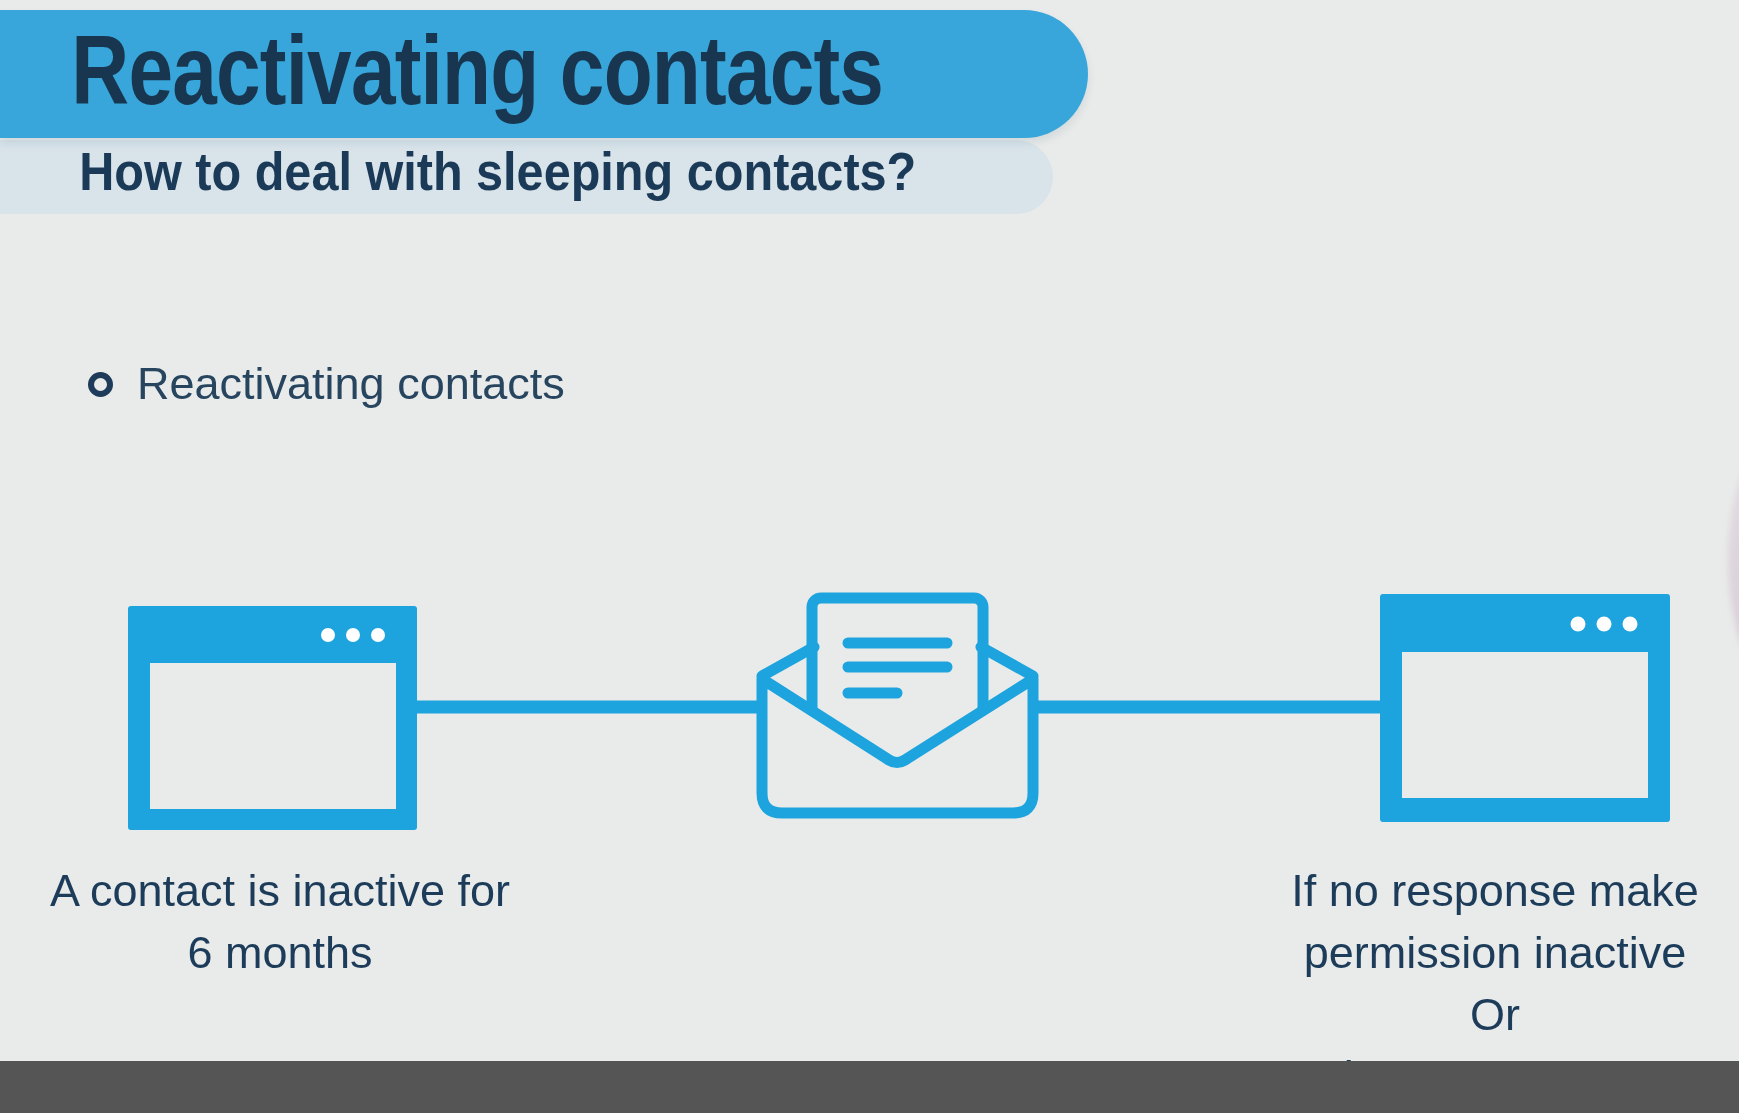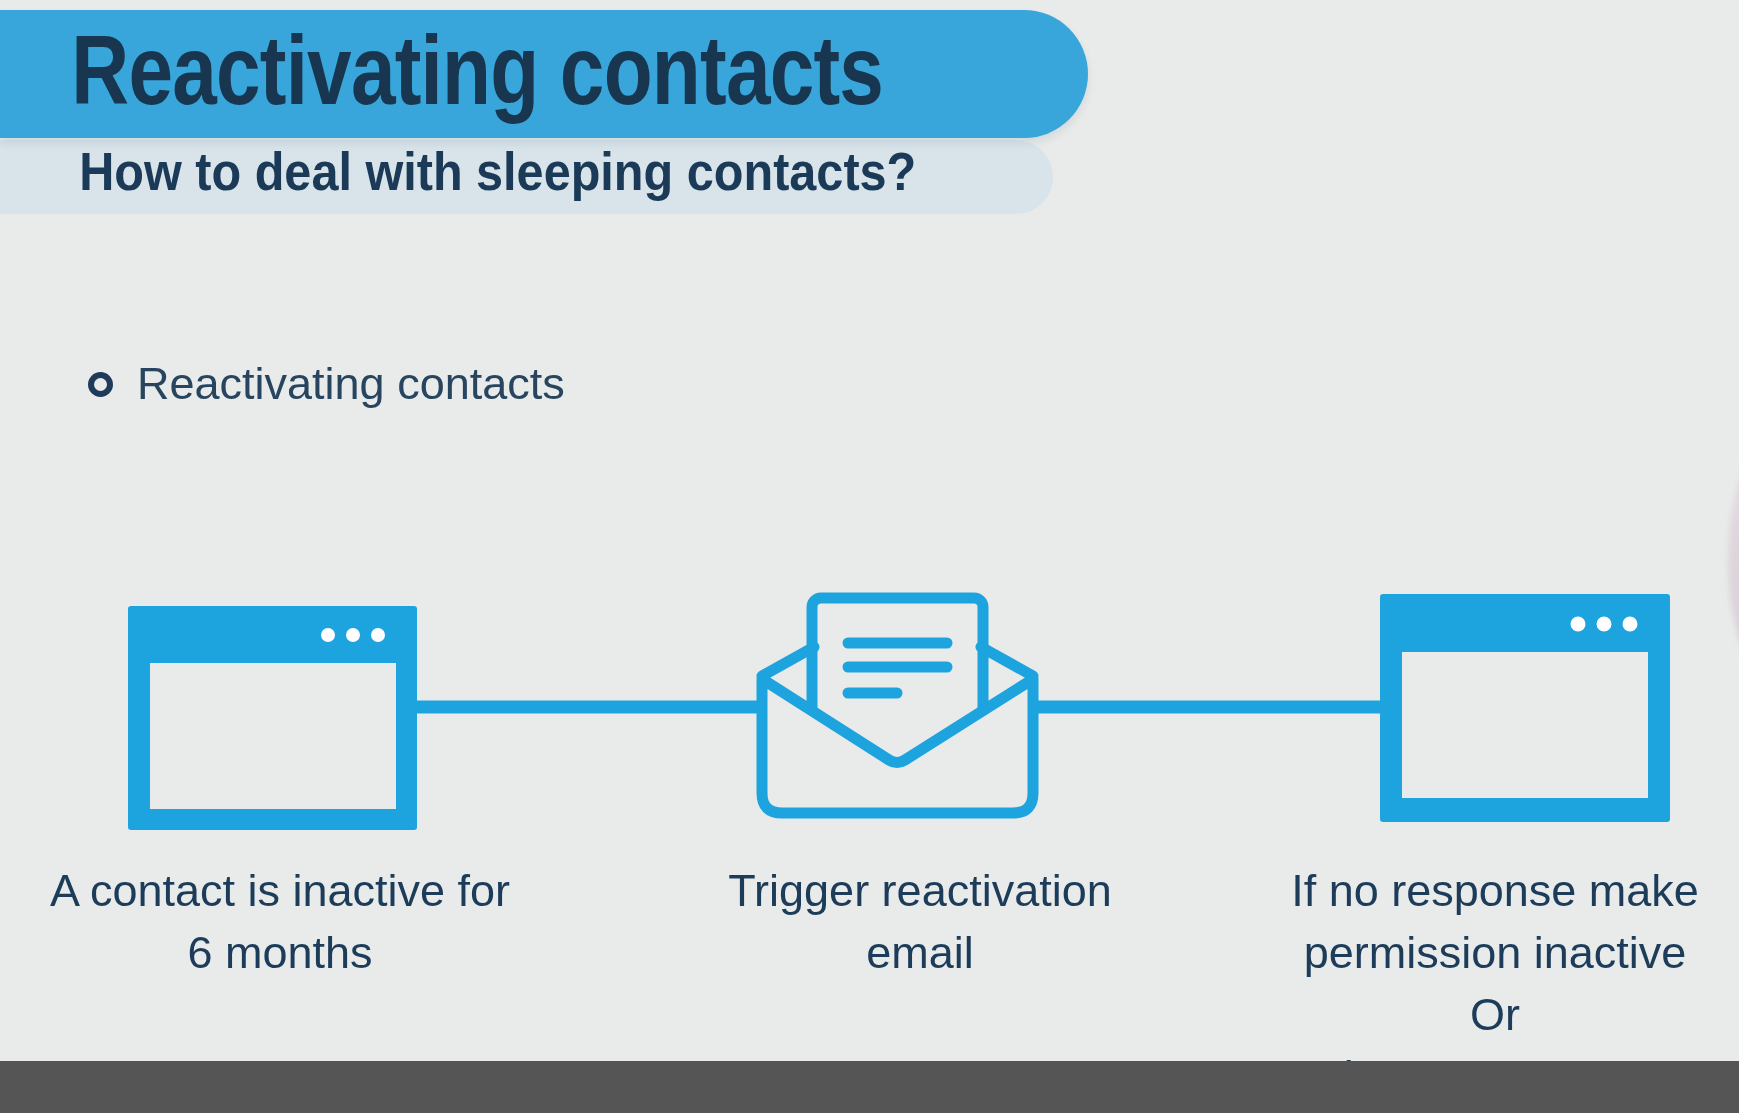--- a/index.html
+++ b/index.html
@@ -143,22 +143,20 @@
       <rect x="1380" y="594" width="290" height="228" rx="3" fill="#1da3de"></rect>
       <rect x="1402" y="652" width="246" height="146" fill="#e9ebea"></rect>
       <circle cx="1578" cy="624" r="7.5" fill="#ffffff"></circle>
       <circle cx="1604" cy="624" r="7.5" fill="#ffffff"></circle>
       <circle cx="1630" cy="624" r="7.5" fill="#ffffff"></circle>
     </g>
   </svg>
 
   <div class="step-caption cap-1">A contact is inactive for
 6 months</div>
-  <div class="step-caption cap-2">Trigger reactivation
-email</div>
   <div class="step-caption cap-3">If no response make
 permission inactive
 Or
 give contact a tag</div>
 
   <div class="bubble-sliver"></div>
 
 </div>
 
 </body></html>

